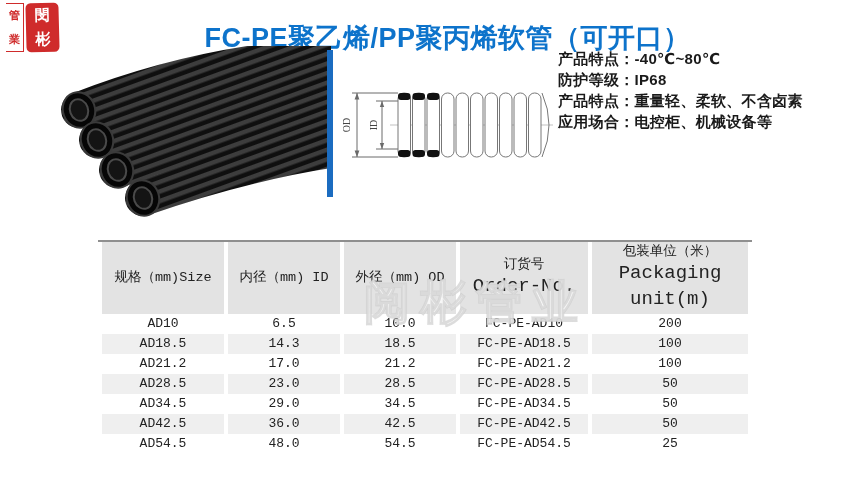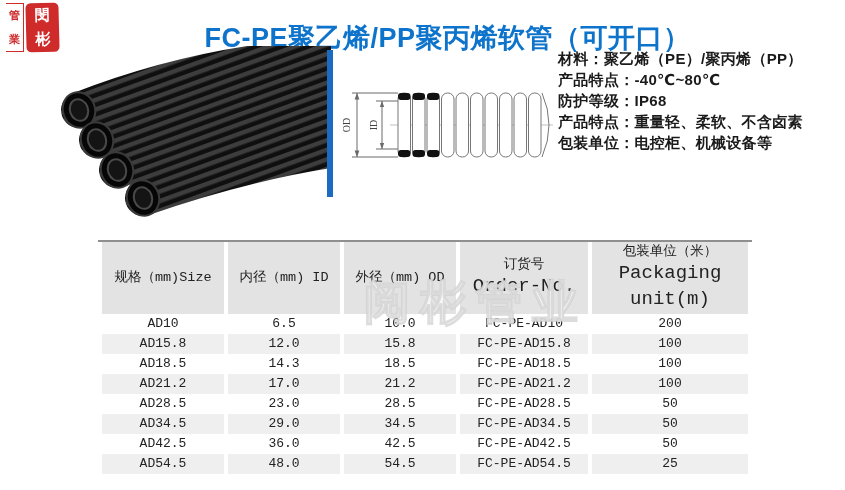--- a/index.html
+++ b/index.html
@@ -157,25 +157,24 @@
       <rect x="58" y="13" width="12.5" height="7" rx="3"></rect>
       <rect x="58" y="70" width="12.5" height="7" rx="3"></rect>
       <rect x="72.5" y="13" width="12.5" height="7" rx="3"></rect>
       <rect x="72.5" y="70" width="12.5" height="7" rx="3"></rect>
       <rect x="87" y="13" width="12.5" height="7" rx="3"></rect>
       <rect x="87" y="70" width="12.5" height="7" rx="3"></rect>
     </g>
   </svg>
 
   <div class="specs">
-    <div><span>材料：</span><span>聚乙烯（PE）/聚丙烯（PP）</span></div>
     <div><span>产品特点：</span><span>-40℃~80℃</span></div>
     <div><span>防护等级：</span><span>IP68</span></div>
     <div><span>产品特点：</span><span>重量轻、柔软、不含卤素</span></div>
-    <div><span>包装单位：</span><span>电控柜、机械设备等</span></div>
+    <div><span>应用场合：</span><span>电控柜、机械设备等</span></div>
   </div>
 
   <table class="spec-table">
     <colgroup>
       <col style="width:122px">
         <col style="width:112px">
         <col style="width:112px">
         <col style="width:128px">
         <col style="width:156px">
     </colgroup>
@@ -205,27 +204,20 @@
     </thead>
     <tbody>
       <tr>
         <td>AD10</td>
           <td>6.5</td>
           <td>10.0</td>
           <td>FC-PE-AD10</td>
           <td>200</td>
       </tr>
       <tr>
-        <td>AD15.8</td>
-          <td>12.0</td>
-          <td>15.8</td>
-          <td>FC-PE-AD15.8</td>
-          <td>100</td>
-      </tr>
-      <tr>
         <td>AD18.5</td>
           <td>14.3</td>
           <td>18.5</td>
           <td>FC-PE-AD18.5</td>
           <td>100</td>
       </tr>
       <tr>
         <td>AD21.2</td>
           <td>17.0</td>
           <td>21.2</td>

